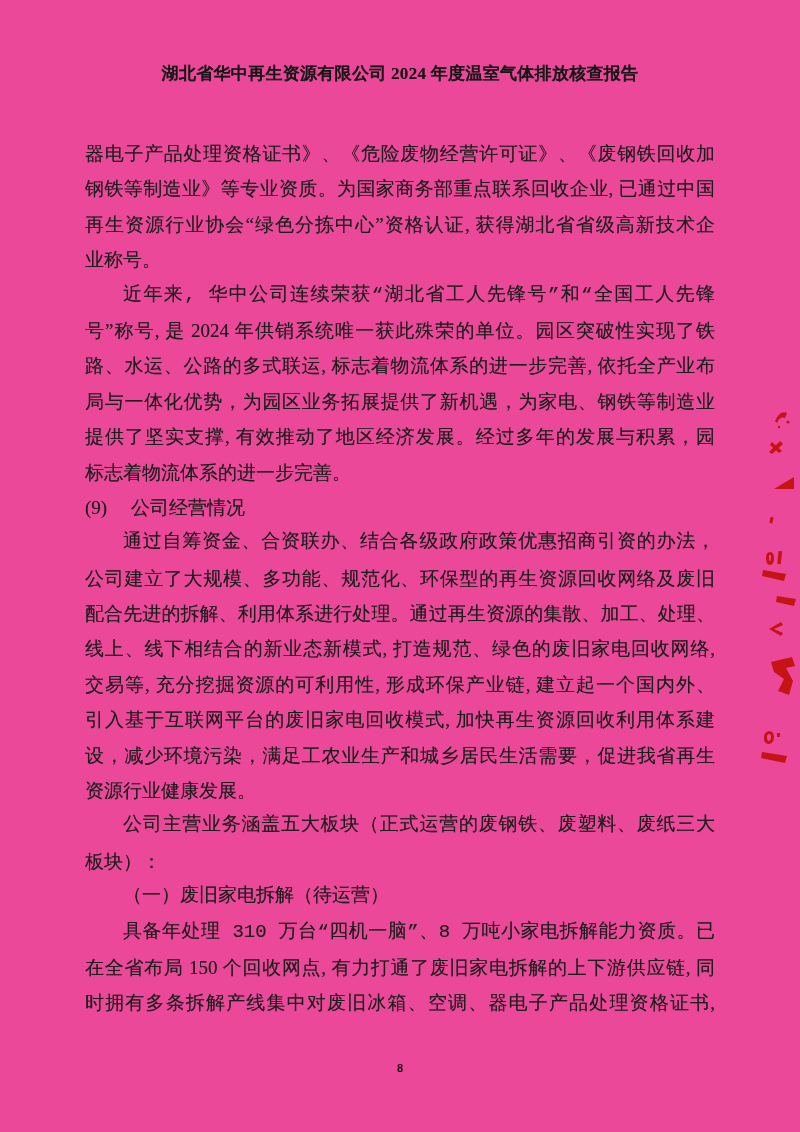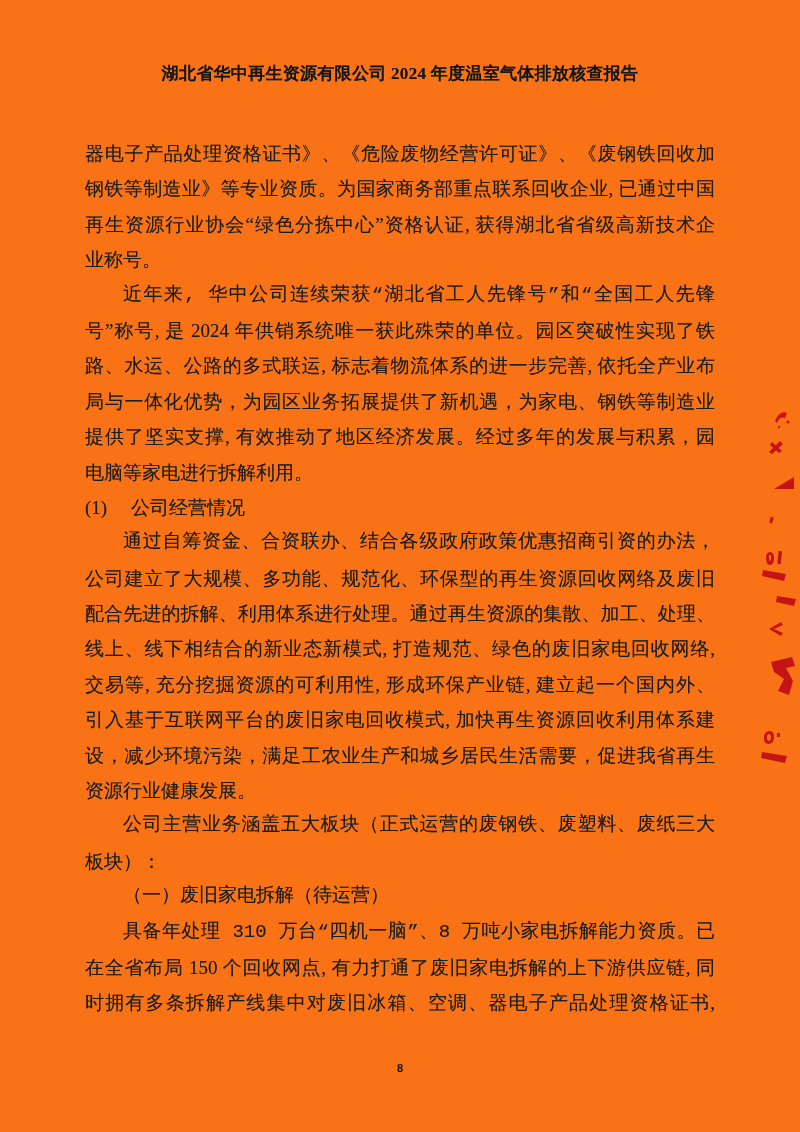--- a/index.html
+++ b/index.html
@@ -1,19 +1,19 @@
 <!DOCTYPE html>
 <html><head>
 <meta charset="utf-8">
 <style>
   html,body { margin:0; padding:0; background:#ffffff; }
   .page {
     position:relative;
     width:800px; height:1132px;
-    background:#f97316;
+    background:#ec4899;
     overflow:hidden;
     font-family:"Liberation Serif","DejaVu Serif",serif;
     color:#1d1d1d;
   }
   .scan-text { text-shadow:0 0 0.45px rgba(45,45,45,0.6); }
   .header-title {
     position:absolute; top:62px; left:0; right:0;
     text-align:center;
     font-size:17px; font-weight:bold;
     letter-spacing:0.3px;
@@ -55,22 +55,22 @@
   <div class="body-text scan-text">
       <div class="line">器电子产品处理资格证书》、《危险废物经营许可证》、《废钢铁回收加</div>
       <div class="line">钢铁等制造业》等专业资质。为国家商务部重点联系回收企业, 已通过中国</div>
       <div class="line">再生资源行业协会“绿色分拣中心”资格认证, 获得湖北省省级高新技术企</div>
       <div class="line noStretch">业称号。</div>
       <div class="line indent">近年来, 华中公司连续荣获“湖北省工人先锋号”和“全国工人先锋</div>
       <div class="line">号”称号, 是 2024 年供销系统唯一获此殊荣的单位。园区突破性实现了铁</div>
       <div class="line">路、水运、公路的多式联运, 标志着物流体系的进一步完善, 依托全产业布</div>
       <div class="line">局与一体化优势，为园区业务拓展提供了新机遇，为家电、钢铁等制造业</div>
       <div class="line">提供了坚实支撑, 有效推动了地区经济发展。经过多年的发展与积累，园</div>
-      <div class="line noStretch">电脑等家电进行拆解利用。</div>
-      <div class="line noStretch">(1)　 公司经营情况</div>
+      <div class="line noStretch">标志着物流体系的进一步完善。</div>
+      <div class="line noStretch">(9)　 公司经营情况</div>
       <div class="line indent">通过自筹资金、合资联办、结合各级政府政策优惠招商引资的办法，</div>
       <div class="line">公司建立了大规模、多功能、规范化、环保型的再生资源回收网络及废旧</div>
       <div class="line">配合先进的拆解、利用体系进行处理。通过再生资源的集散、加工、处理、</div>
       <div class="line">线上、线下相结合的新业态新模式, 打造规范、绿色的废旧家电回收网络,</div>
       <div class="line">交易等, 充分挖掘资源的可利用性, 形成环保产业链, 建立起一个国内外、</div>
       <div class="line">引入基于互联网平台的废旧家电回收模式, 加快再生资源回收利用体系建</div>
       <div class="line">设，减少环境污染，满足工农业生产和城乡居民生活需要，促进我省再生</div>
       <div class="line noStretch">资源行业健康发展。</div>
       <div class="line indent">公司主营业务涵盖五大板块（正式运营的废钢铁、废塑料、废纸三大</div>
       <div class="line noStretch">板块）：</div>

